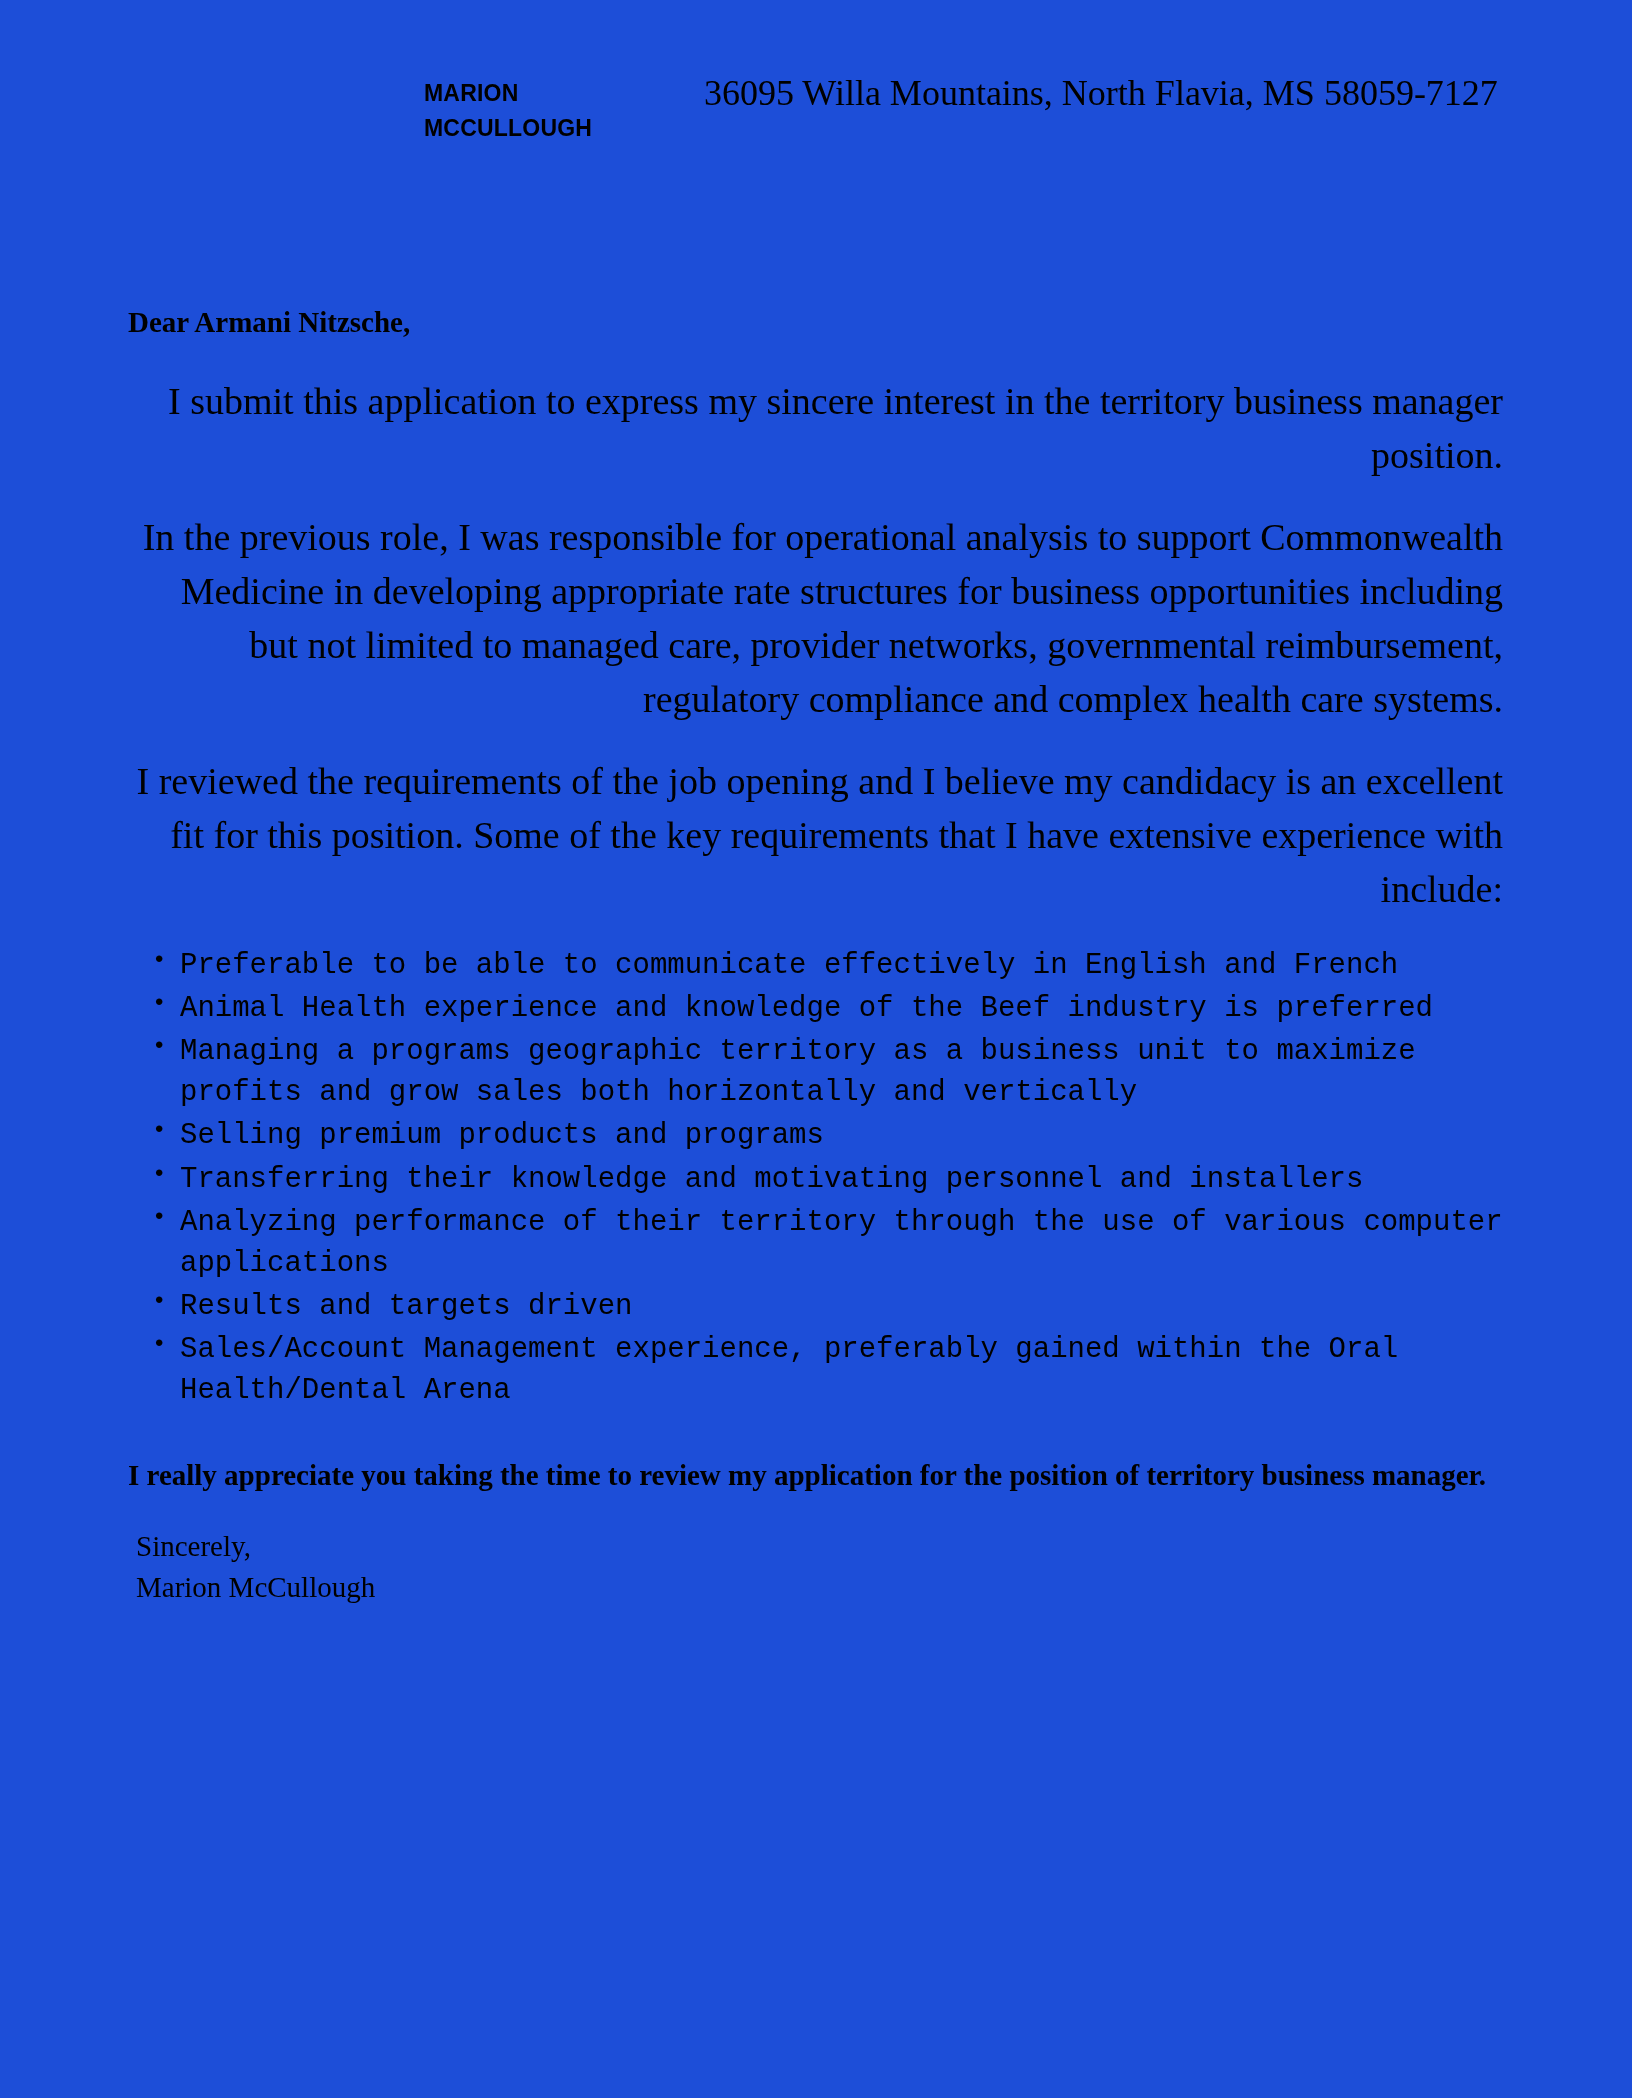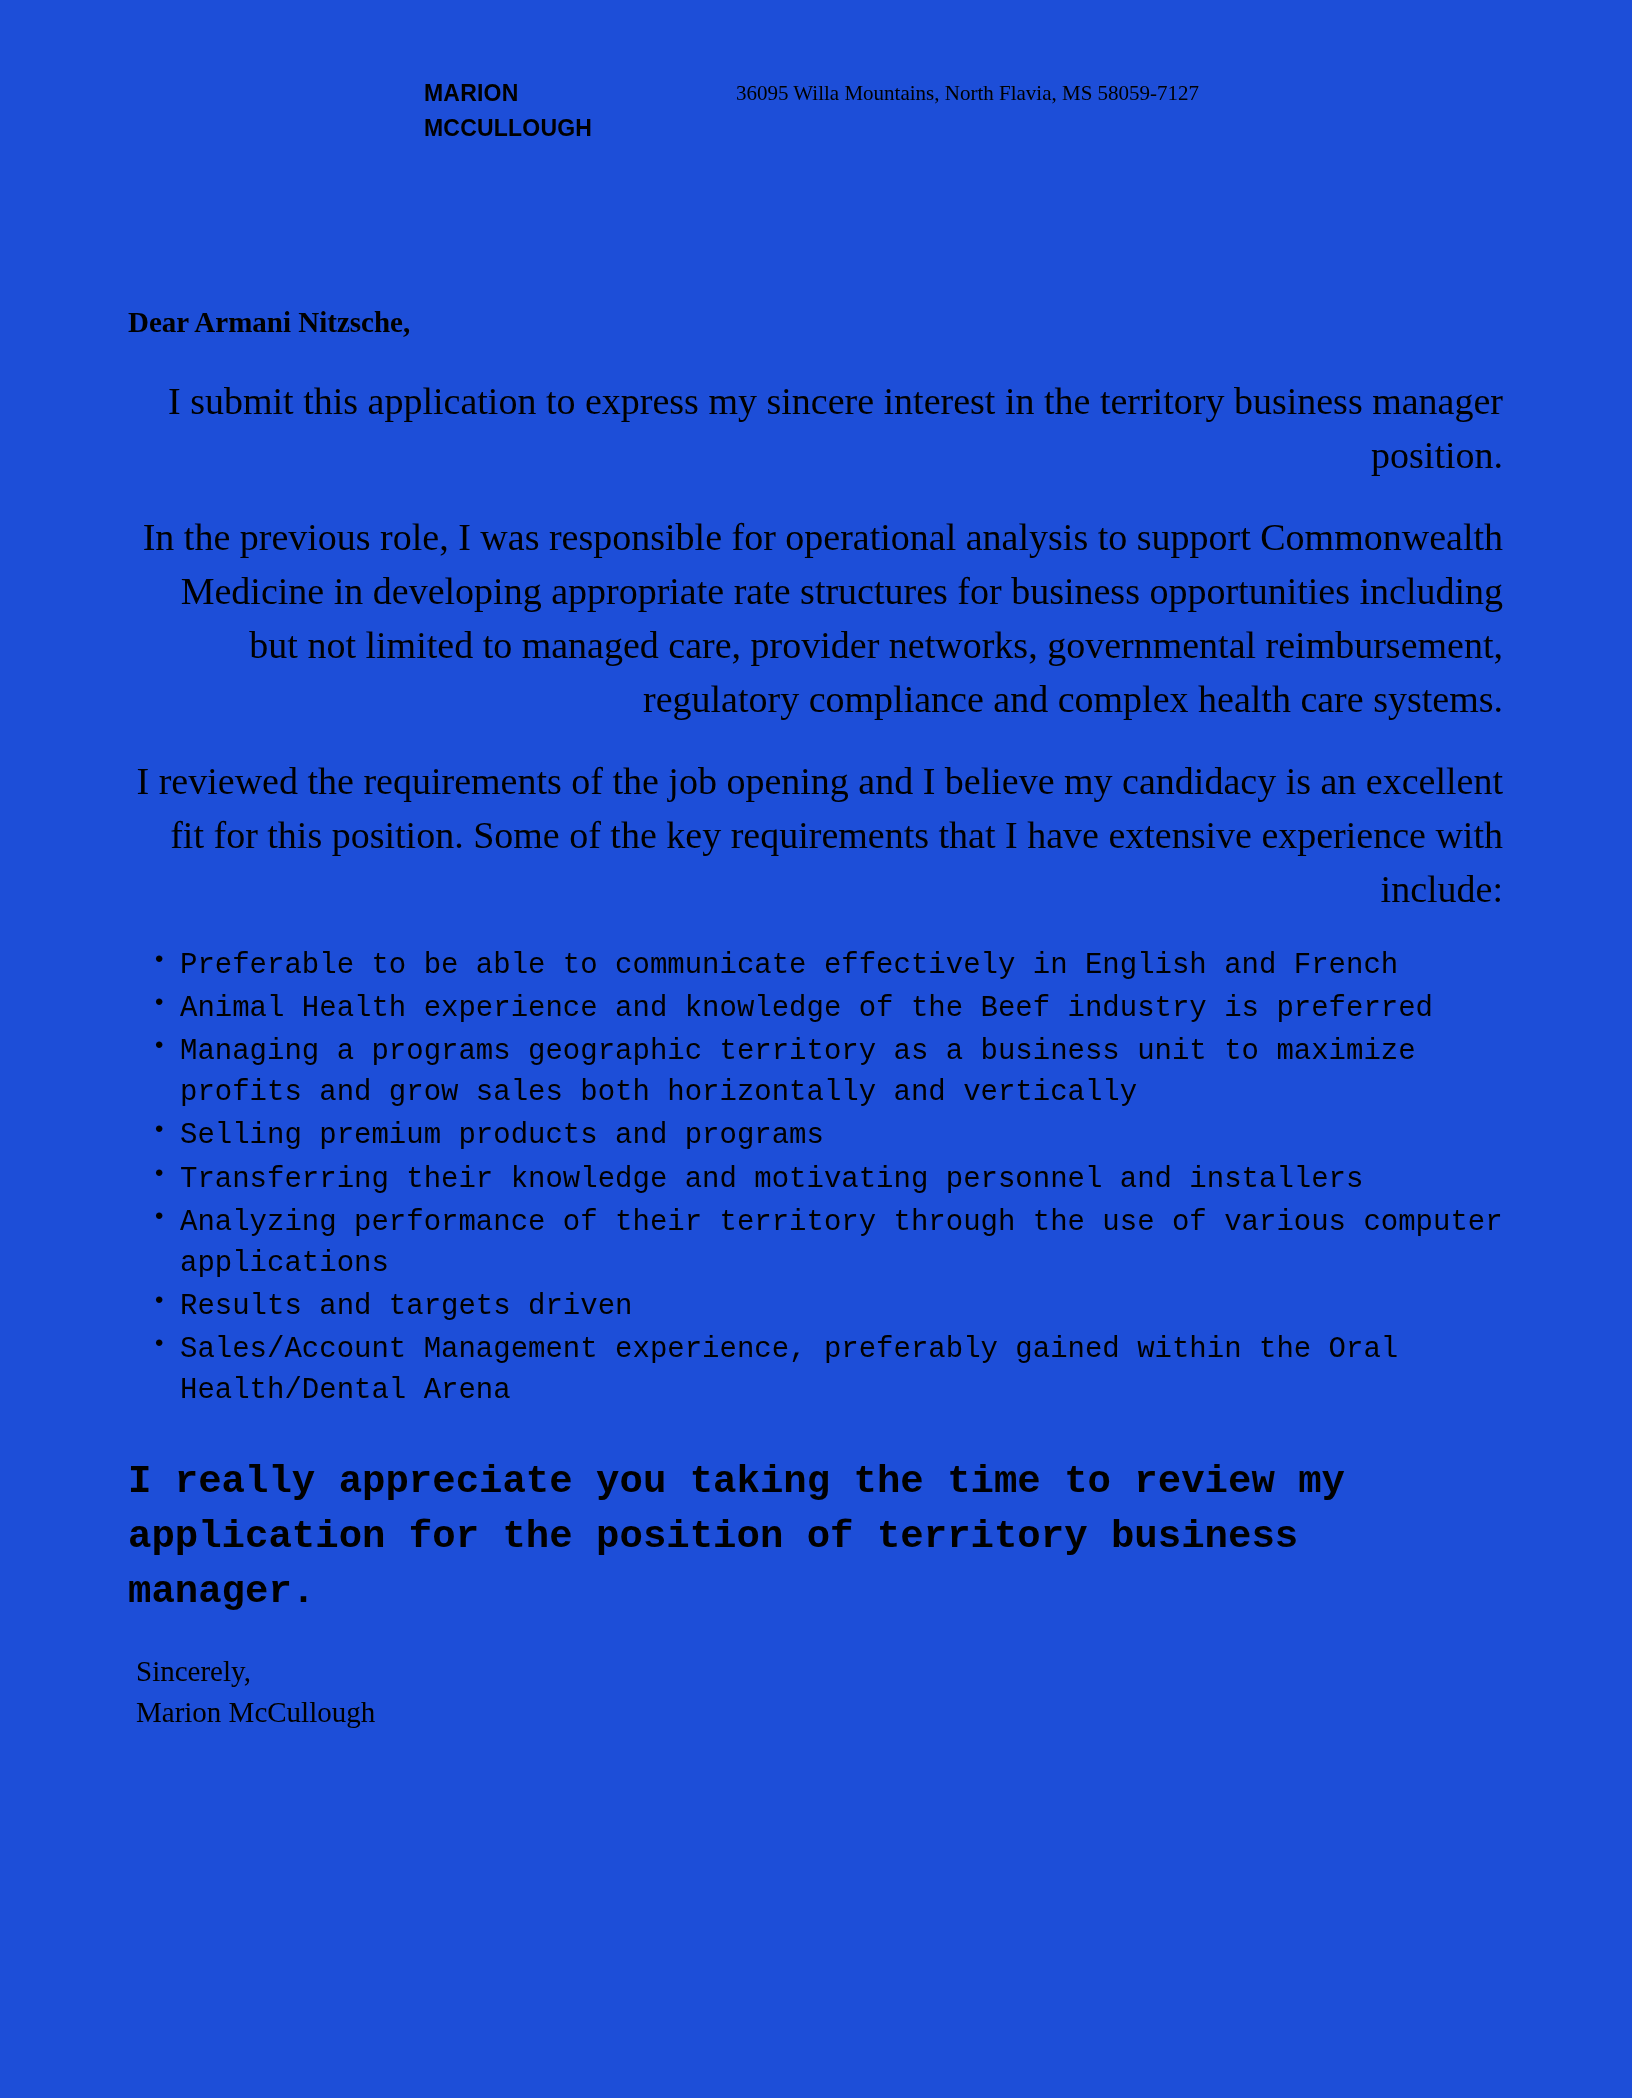--- a/index.html
+++ b/index.html
@@ -38,23 +38,23 @@
     font-family: "Liberation Sans", "DejaVu Sans", sans-serif;
     font-weight: bold;
     font-size: 23px;
     line-height: 35px;
     letter-spacing: 0.2px;
     color: #000000;
     text-transform: uppercase;
   }
   .sender-address {
     position: absolute;
-    left: 736px;
+    left: 704px;
     top: 0;
-    font-size: 21px;
+    font-size: 36px;
     line-height: 35px;
     white-space: nowrap;
     color: #000000;
   }
 
   
   .letter-body {
     position: absolute;
     left: 128px;
     top: 295px;
@@ -91,25 +91,24 @@
   .req-list li::before {
     content: "\2022";
     position: absolute;
     left: -28px;
     top: -1px;
     font-size: 24px;
     line-height: inherit;
   }
 
   .closing-bold {
-    font-size: 39px;
+    font-size: 29px;
     font-weight: bold;
     line-height: 1.42;
     margin: 43px 0 30px 0;
-    font-family: Liberation Mono, monospace;
   }
 
   .signoff {
     font-size: 29px;
     line-height: 1.42;
     margin: 8px;
   }
   .signoff-line {
     display: block;
   }

